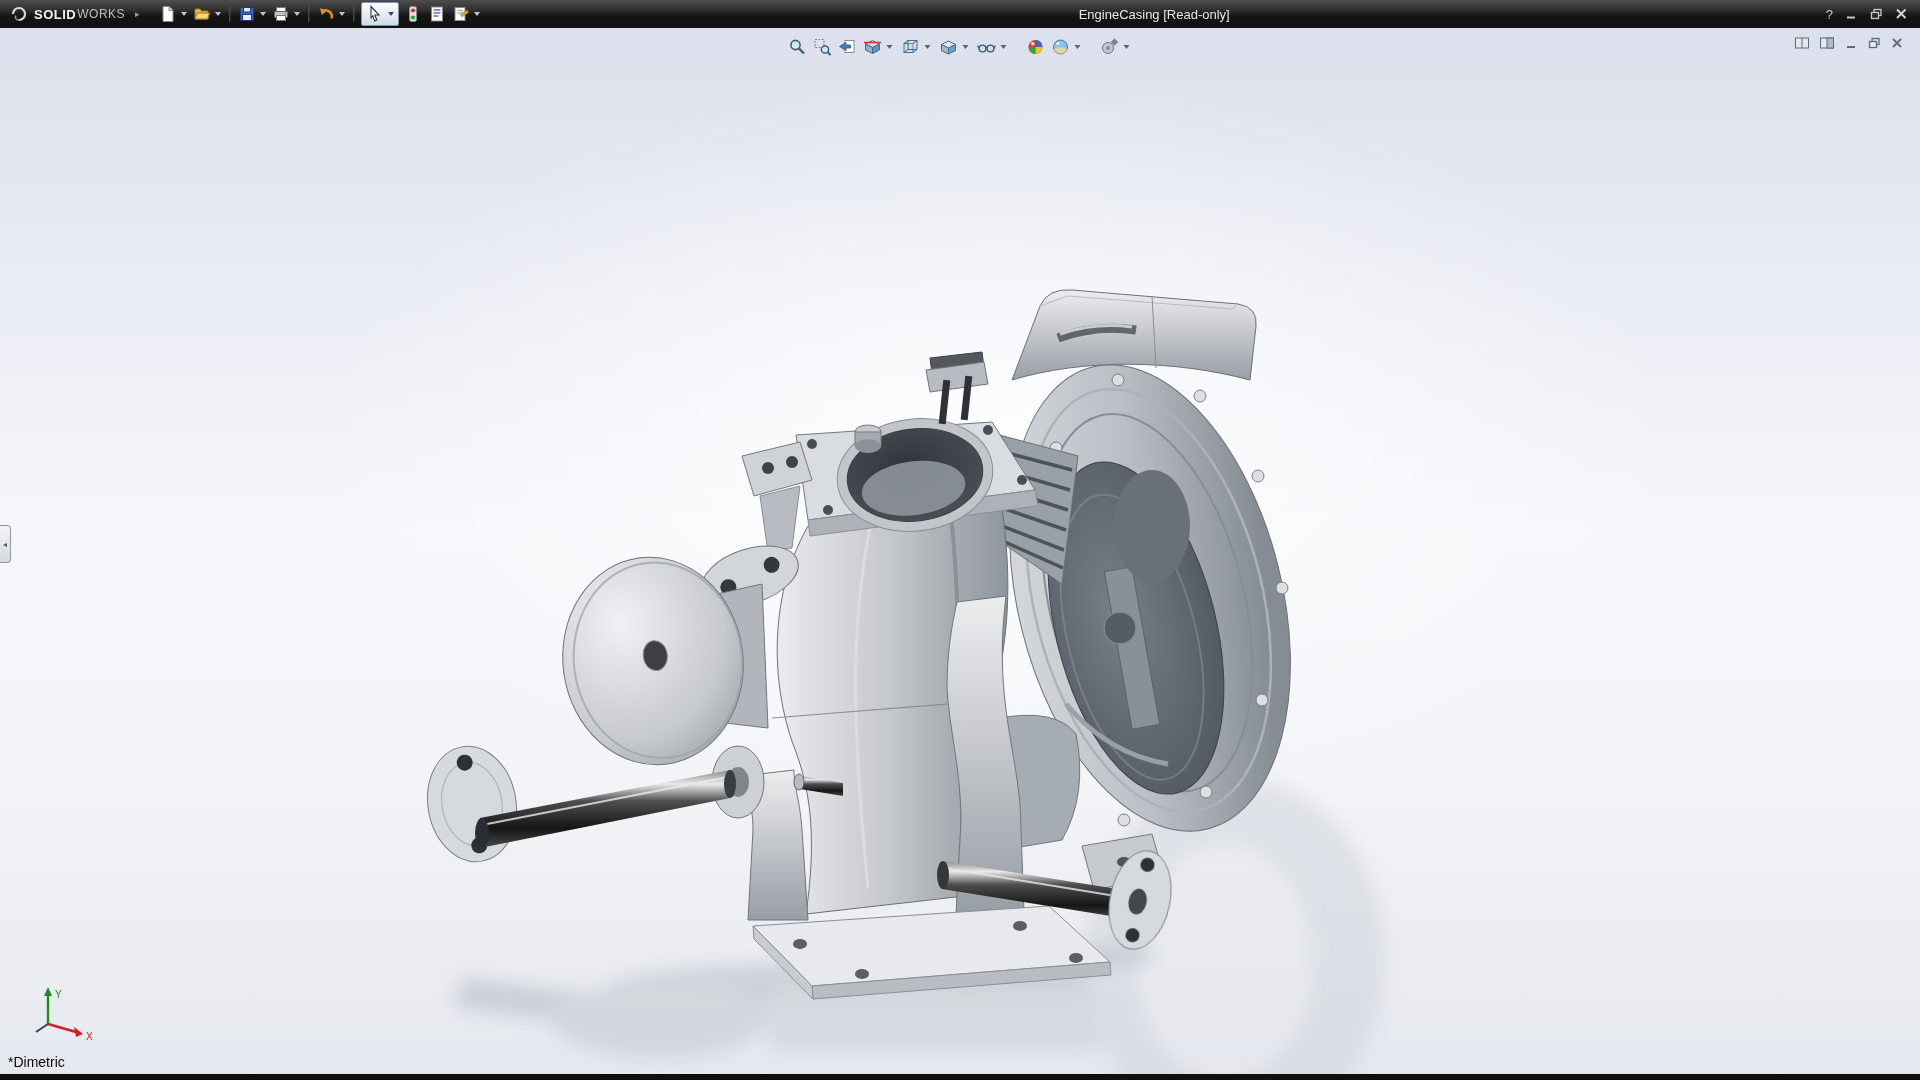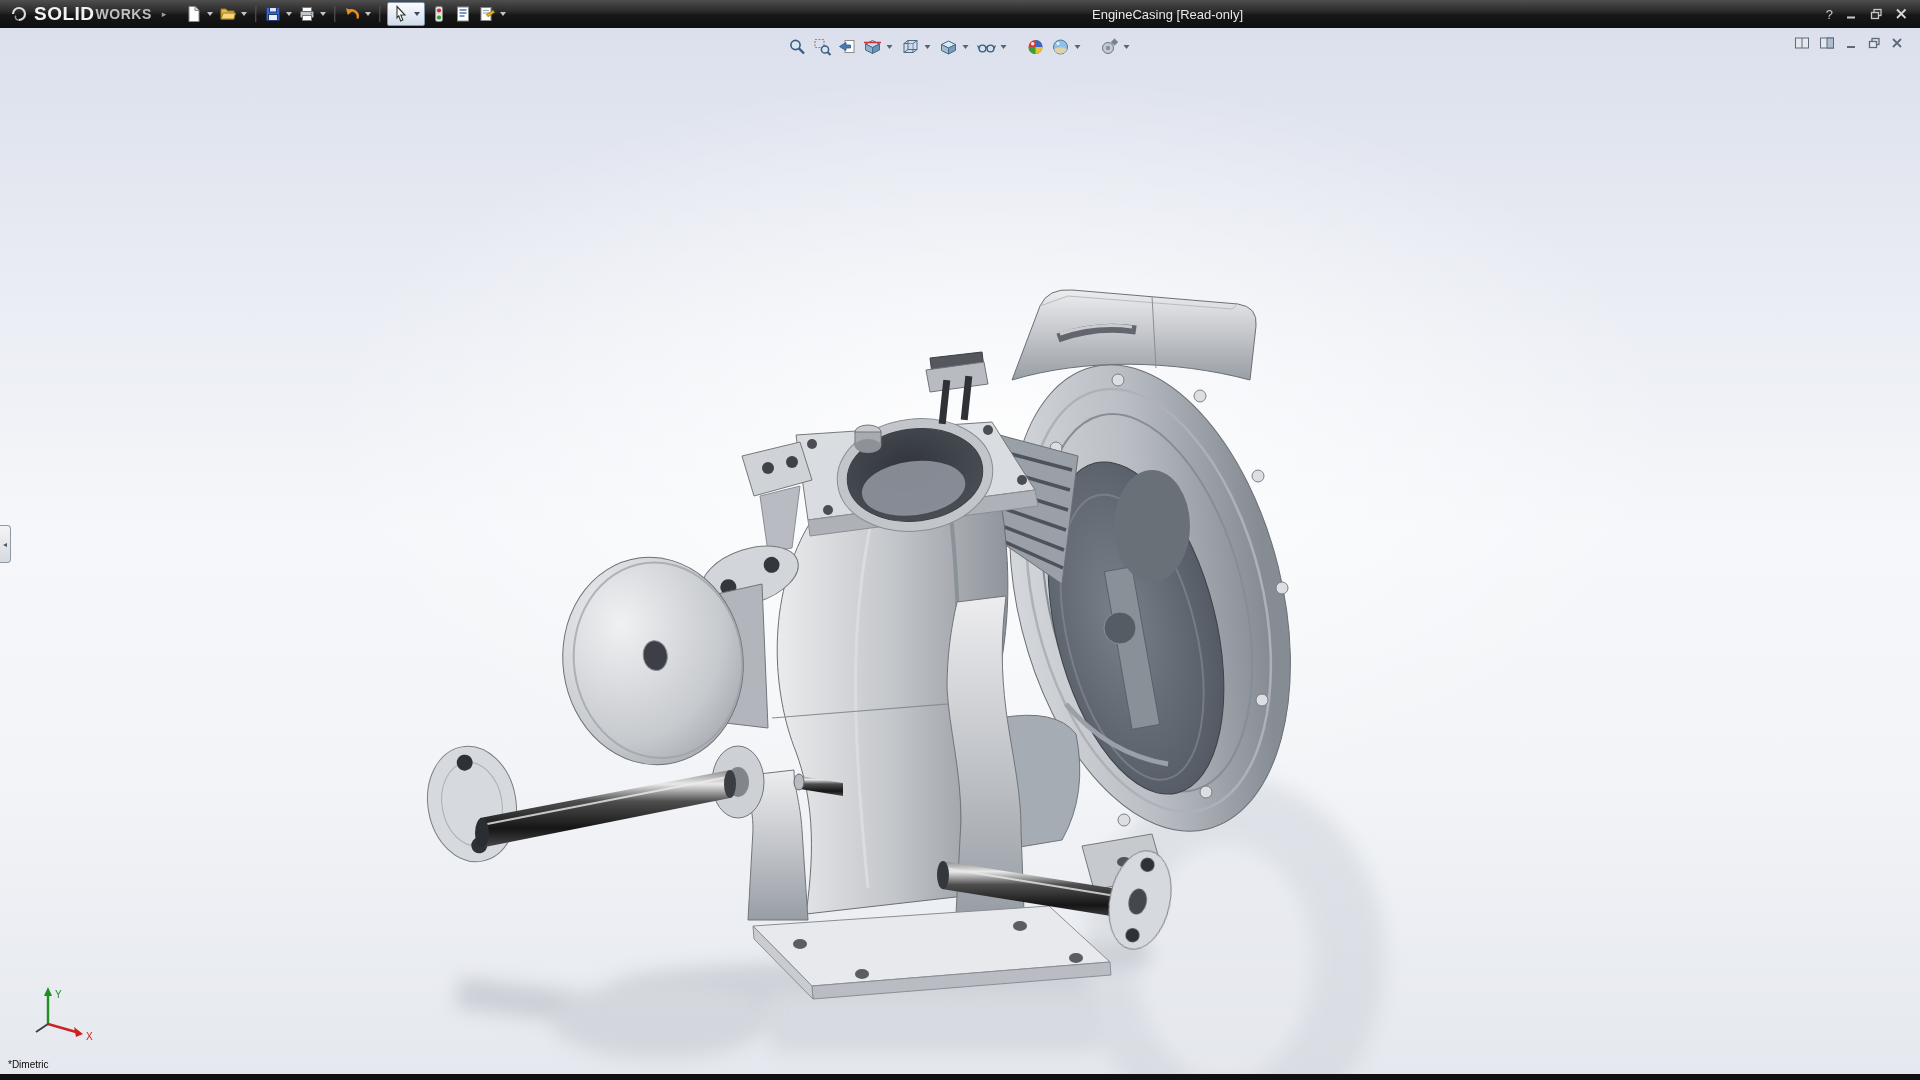--- a/index.html
+++ b/index.html
@@ -5,22 +5,22 @@
   * { margin:0; padding:0; box-sizing:border-box; }
   html,body { width:1920px; height:1080px; overflow:hidden; font-family:"Liberation Sans", sans-serif; background:#fff; position:relative; }
 
   
   .titlebar {
     position:absolute; top:0; left:0; width:1920px; height:28px;
     background:linear-gradient(180deg,#4e4e4e 0%,#2b2b2b 40%,#161616 55%,#101010 100%);
     display:flex; align-items:center; color:#ddd; z-index:20;
   }
   .brand { display:flex; align-items:center; gap:4px; padding-left:8px; }
-  .brand-solid { font-size:19px; font-weight:bold; color:#f2f2f2; letter-spacing:.5px; }
-  .brand-works { font-size:14px; font-weight:bold; color:#bfbfbf; letter-spacing:.5px; margin-left:-3px; }
+  .brand-solid { font-size:13px; font-weight:bold; color:#f2f2f2; letter-spacing:.5px; }
+  .brand-works { font-size:12px; font-weight:normal; color:#bfbfbf; letter-spacing:.5px; margin-left:-3px; }
   .brand-arrow { font-size:9px; color:#9aa0a8; margin-left:6px; cursor:pointer; }
   .tools { display:flex; align-items:center; margin-left:16px; }
   .tool { background:transparent; border:1px solid transparent; padding:1px 2px; display:flex; align-items:center; cursor:pointer; }
   .caret { width:0; height:0; border-left:3px solid transparent; border-right:3px solid transparent; border-top:4px solid #c2c6cc; margin:0 3px 0 1px; cursor:pointer; }
   .sep { width:1px; height:16px; background:#484848; box-shadow:1px 0 0 rgba(255,255,255,.08); margin:0 5px; }
   .tool-active { display:flex; align-items:center; border:1px solid #7c94ae; border-radius:2px; background:linear-gradient(#fdfdfd,#cfdcea); margin:0 2px; padding:0 1px; }
   .tool-active .caret { border-top-color:#3a4a5a; }
   .titletext { flex:1; text-align:center; font-size:13px; color:#e8e8e8; white-space:nowrap; overflow:hidden; }
   .winctl { display:flex; align-items:center; gap:12px; padding-right:12px; }
   .winctl .help { font-size:13px; color:#c8c8c8; cursor:pointer; }
@@ -46,21 +46,21 @@
   .doc-controls { position:absolute; top:8px; right:16px; display:flex; align-items:center; gap:9px; z-index:10; }
   .doc-controls > * { cursor:pointer; }
 
   .left-tab {
     position:absolute; left:0; top:497px; width:11px; height:38px;
     background:linear-gradient(#f4f4f4,#d6d9dd); border:1px solid #8e99a6; border-left:none;
     border-radius:0 4px 4px 0; display:flex; align-items:center; justify-content:center;
     font-size:8px; color:#4a5a6a; cursor:pointer; z-index:10;
   }
 
-  .orientation-label { position:absolute; left:8px; bottom:4px; font-size:10px; color:#0a0a0a; z-index:10; }
+  .orientation-label { position:absolute; left:8px; bottom:4px; font-size:14px; color:#0a0a0a; z-index:10; }
   .triad { position:absolute; left:18px; bottom:26px; z-index:9; }
 
   .bottom-strip { position:absolute; bottom:0; left:0; width:1920px; height:6px; background:#101010; z-index:25; }
 </style>
 </head>
 <body>
 
 <div class="titlebar">
   <div class="brand">
     <svg width="22" height="18" viewBox="0 0 22 18">

